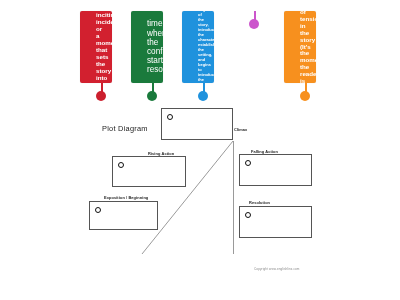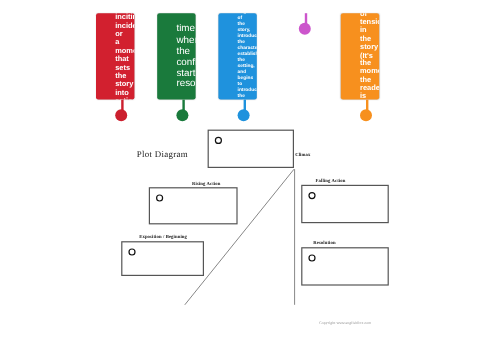--- a/index.html
+++ b/index.html
@@ -73,25 +73,24 @@
     left: 16px;
     top: 8px;
     width: 10px;
     height: 10px;
     border-radius: 50%;
   }
 
   
   #worksheet {
     position: absolute;
-    left: 12px;
+    left: 0;
     top: 104px;
     width: 356px;
     height: 196px;
-    font-family: Liberation Serif, serif;
   }
 
   #plot-title {
     position: absolute;
     left: 102px;
     top: 20px;
     font-size: 7.4px;
     color: #1b1b1b;
     letter-spacing: .25px;
     white-space: nowrap;

